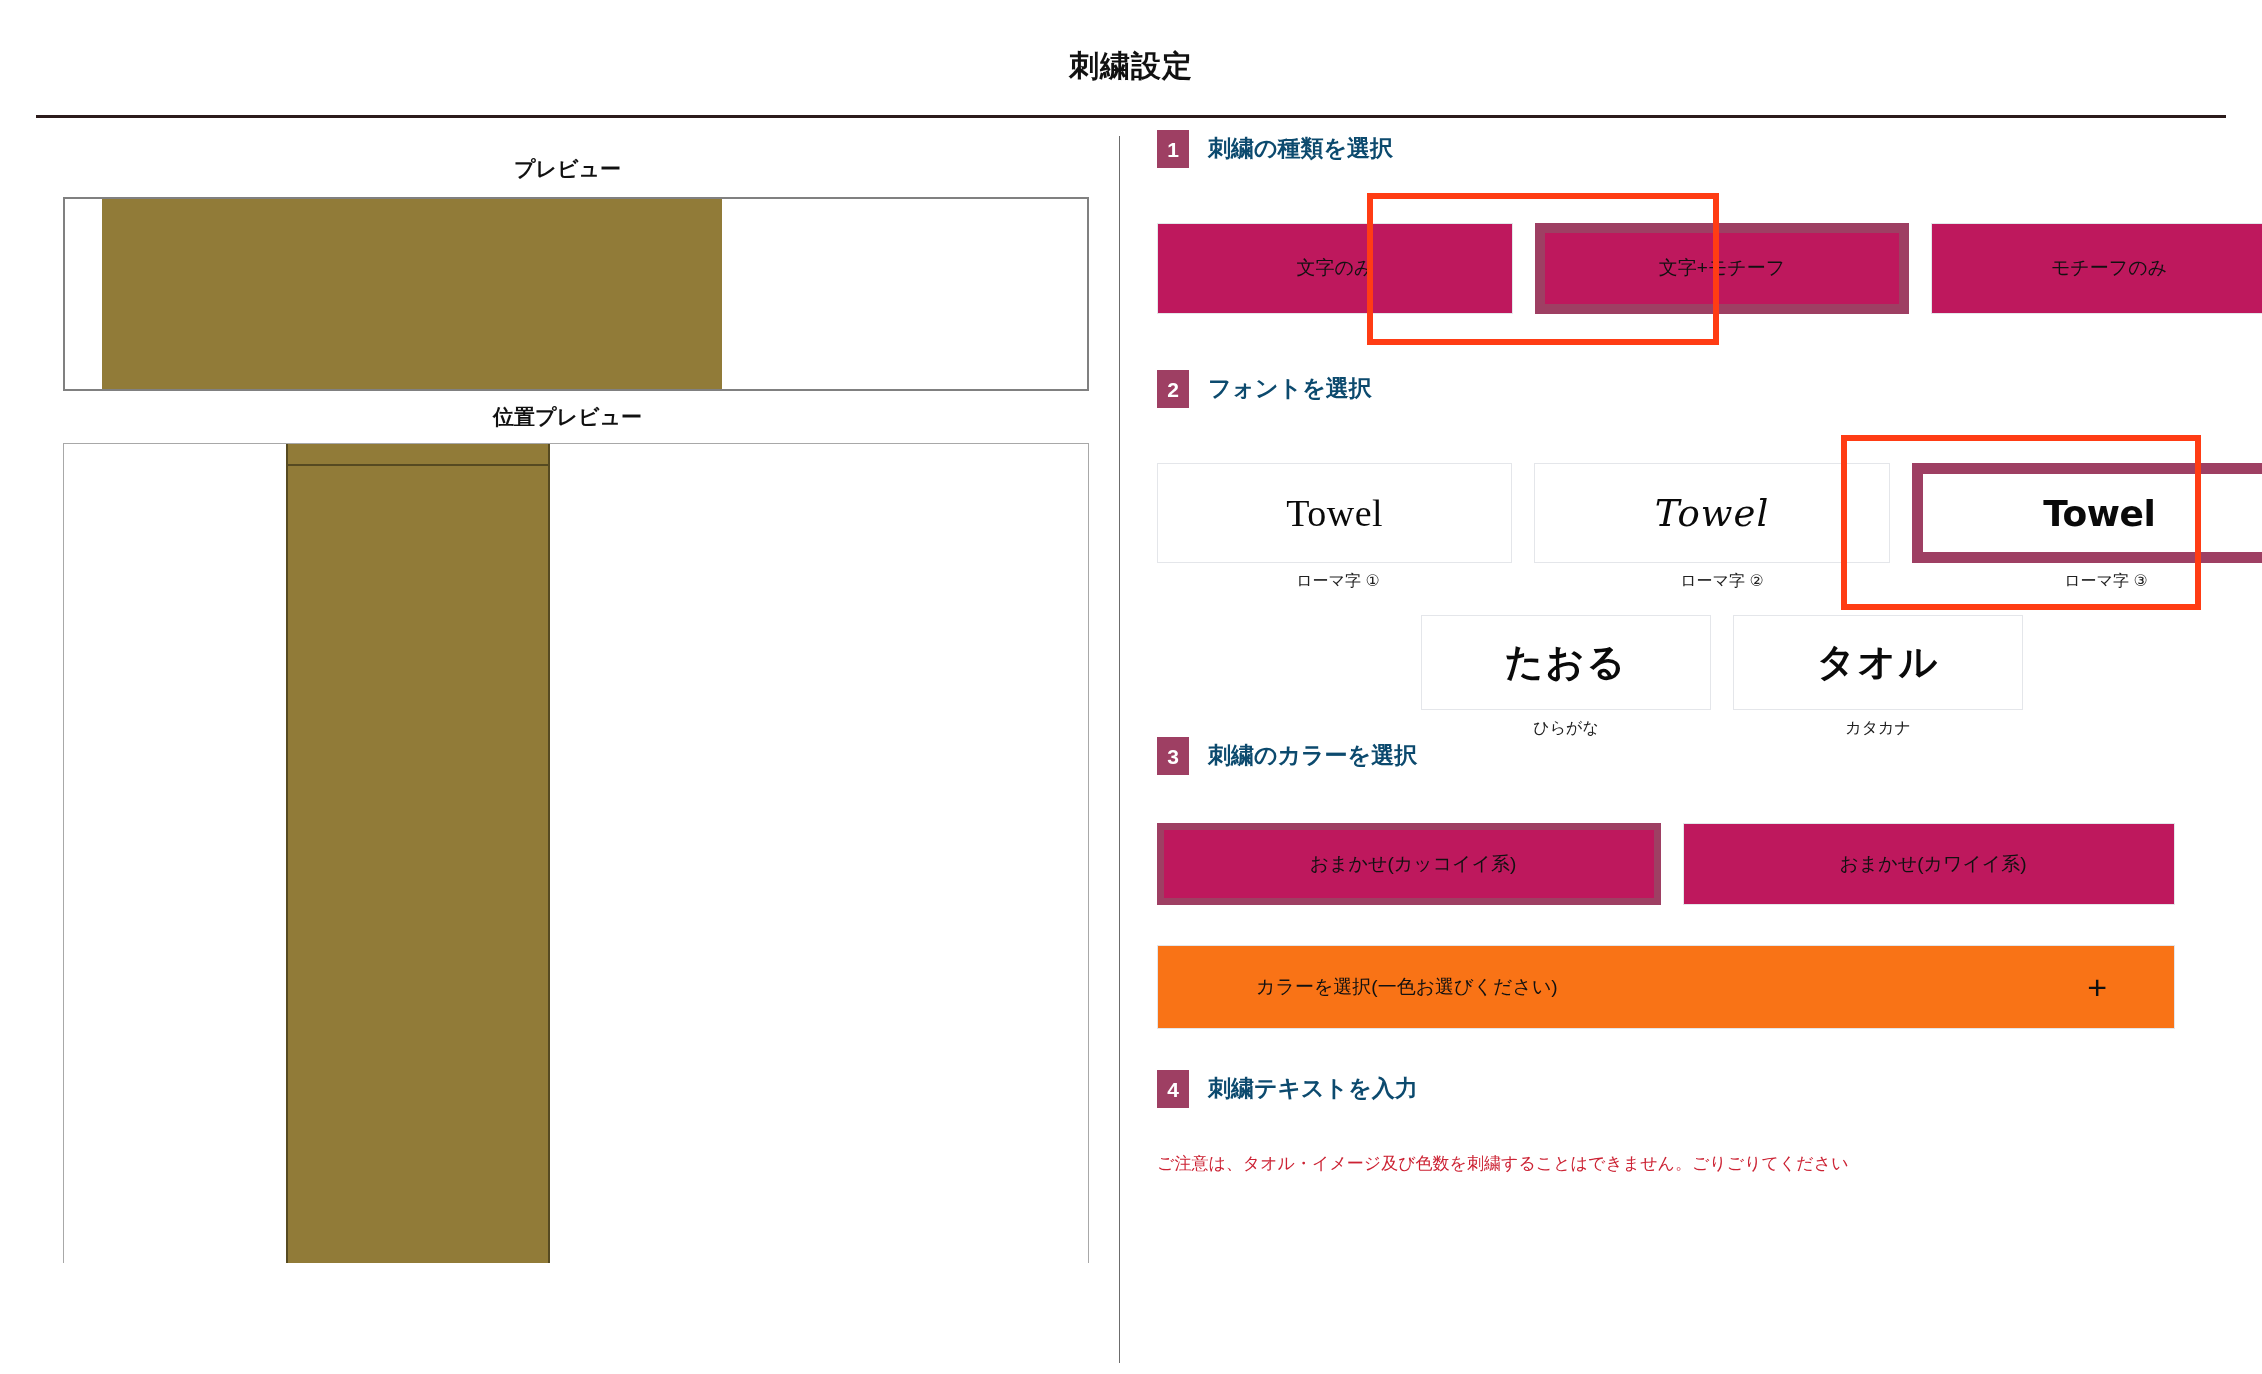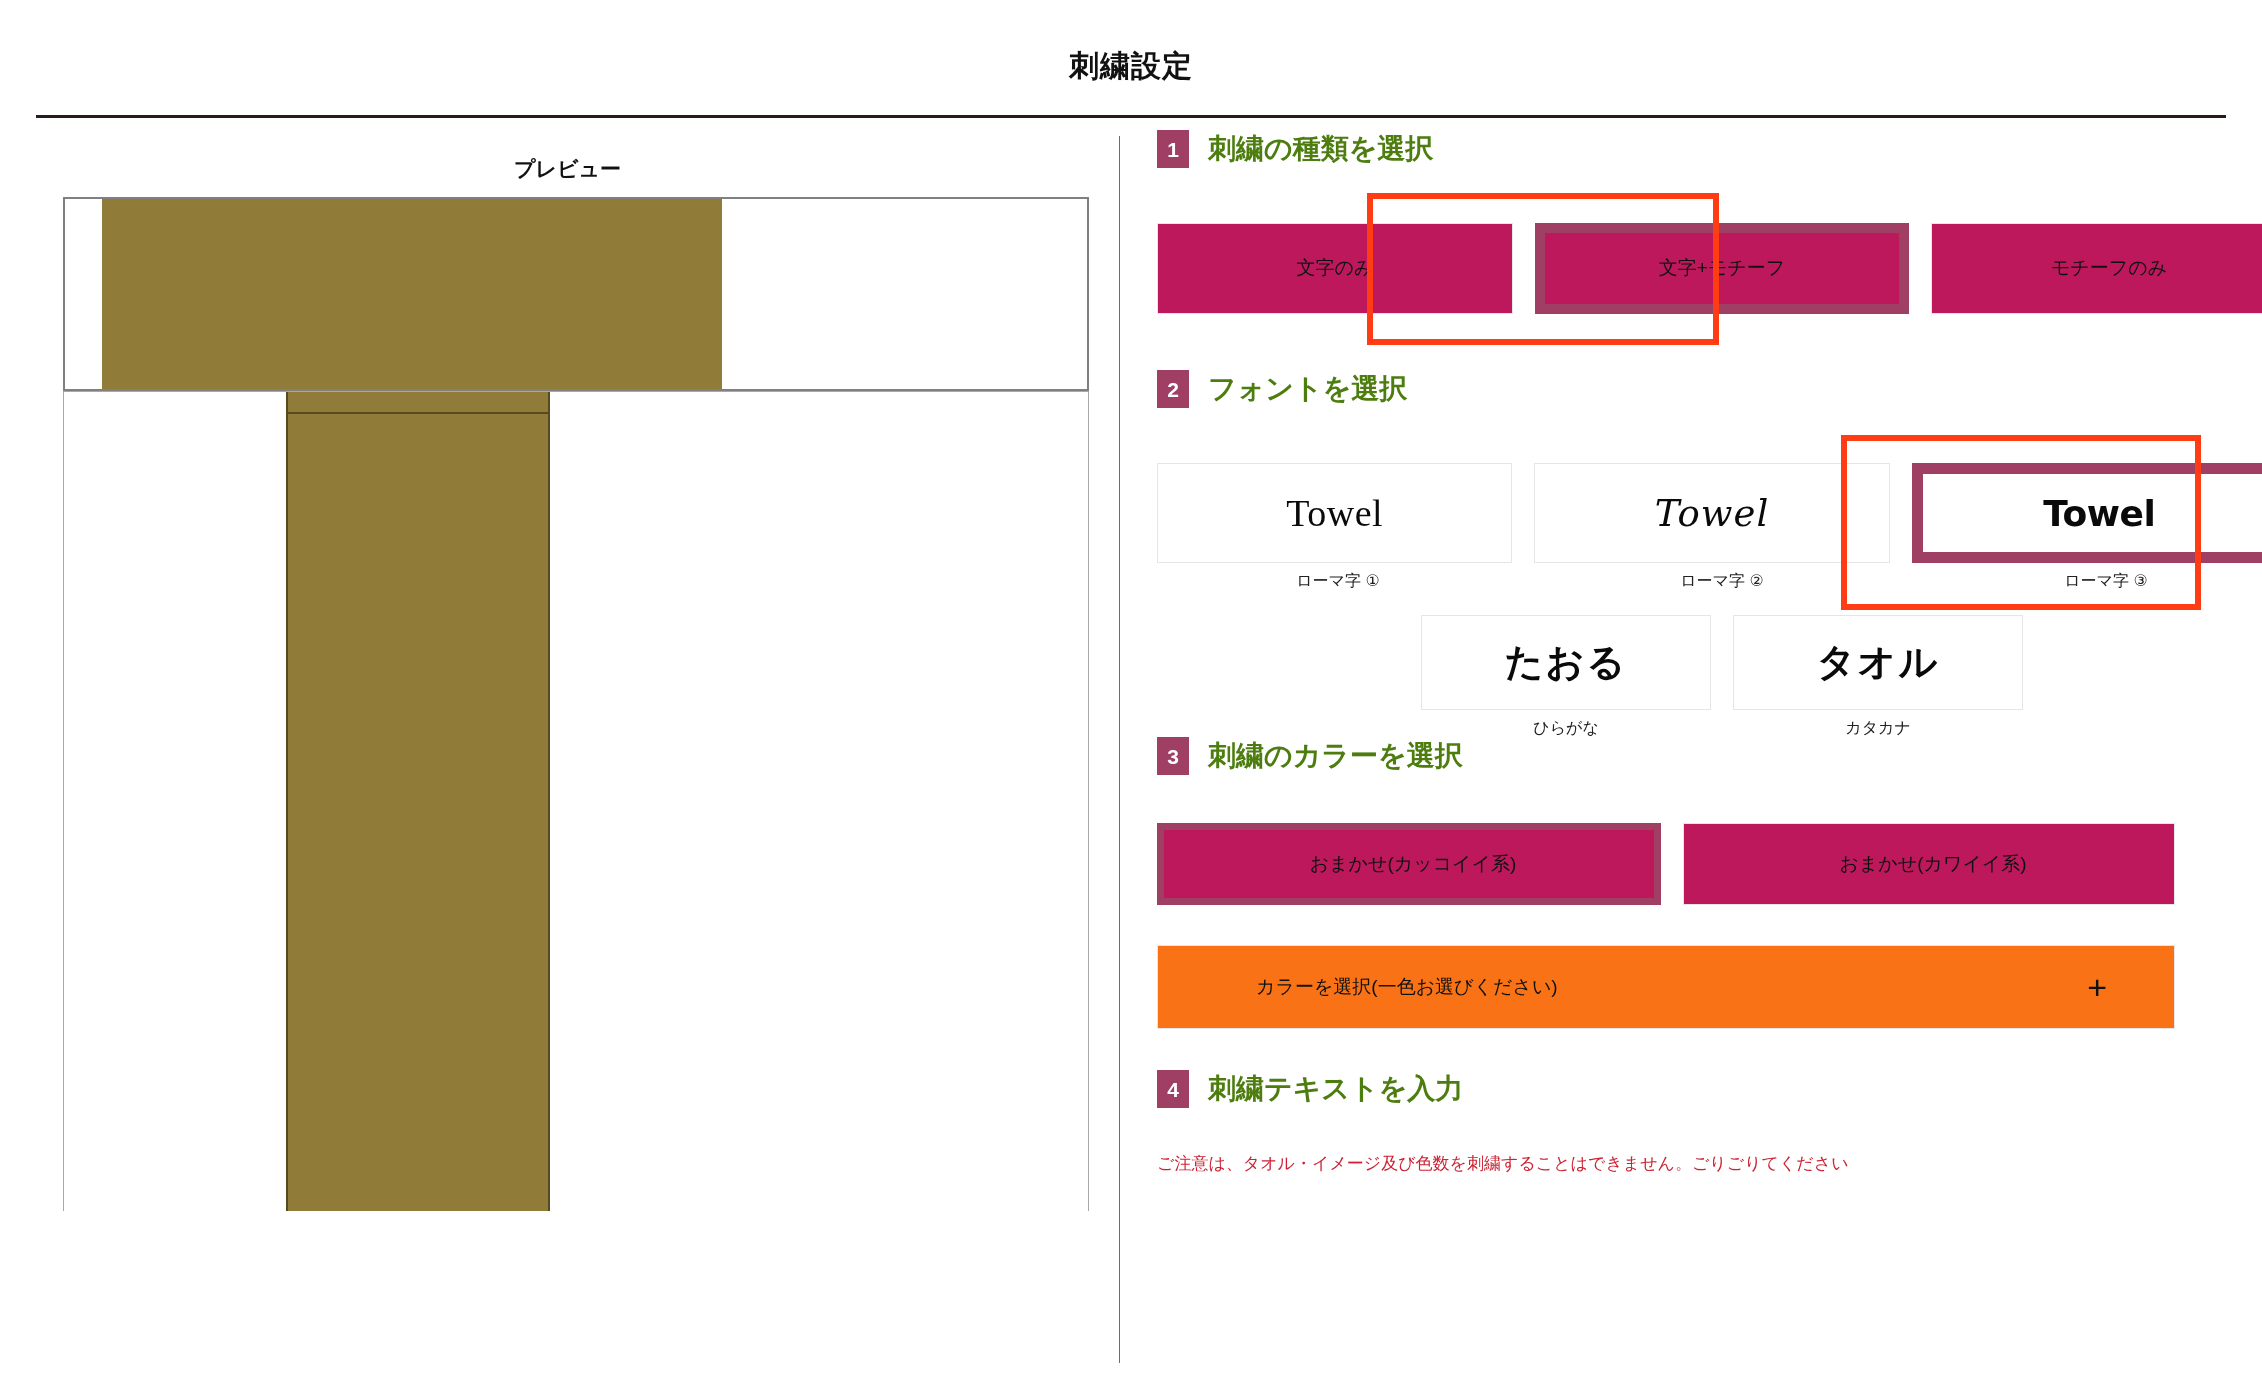--- a/index.html
+++ b/index.html
@@ -131,23 +131,23 @@
     color: #ffffff;
     font-size: 21px;
     font-weight: 700;
     display: flex;
     align-items: center;
     justify-content: center;
     line-height: 1;
     flex: 0 0 32px;
   }
   .section-title {
-    font-size: 28px;
-    font-weight: 700;
-    color: #4d7c0f;
+    font-size: 23px;
+    font-weight: 700;
+    color: #0c4a6e;
     line-height: 1.2;
   }
 
   .option-row {
     display: flex;
     gap: 22px;
   }
   .option-card {
     flex: 1 1 0;
     height: 91px;
@@ -285,20 +285,21 @@
 <div class="body-wrap">
 
   <div class="left-col">
 
     <div class="preview-label">プレビュー</div>
 
     <div class="preview-frame">
       <div class="preview-swatch"></div>
     </div>
 
+    <div class="position-label">位置プレビュー</div>
 
     <div class="position-frame">
       <div class="position-towel">
         <div class="position-towel-band"></div>
       </div>
     </div>
   </div>
 
   <div class="col-divider"></div>
 

